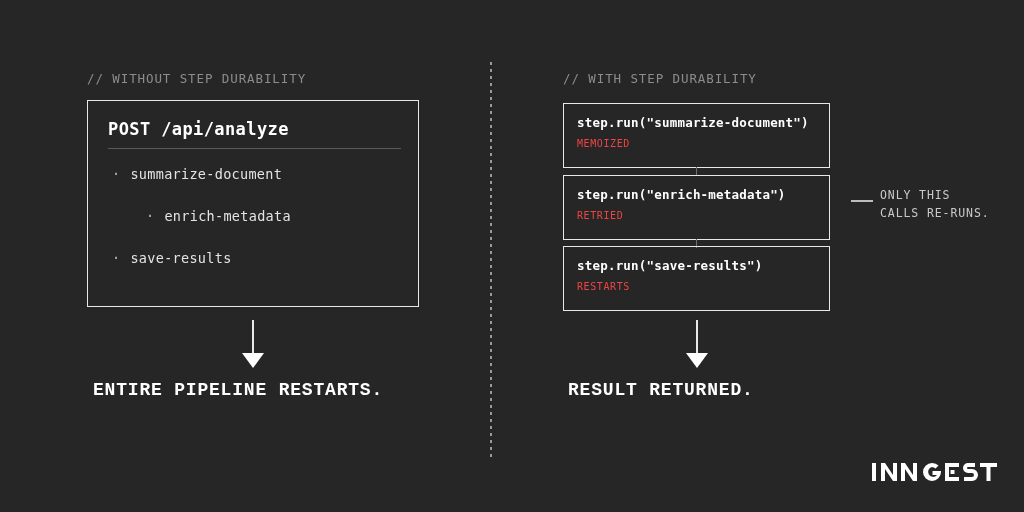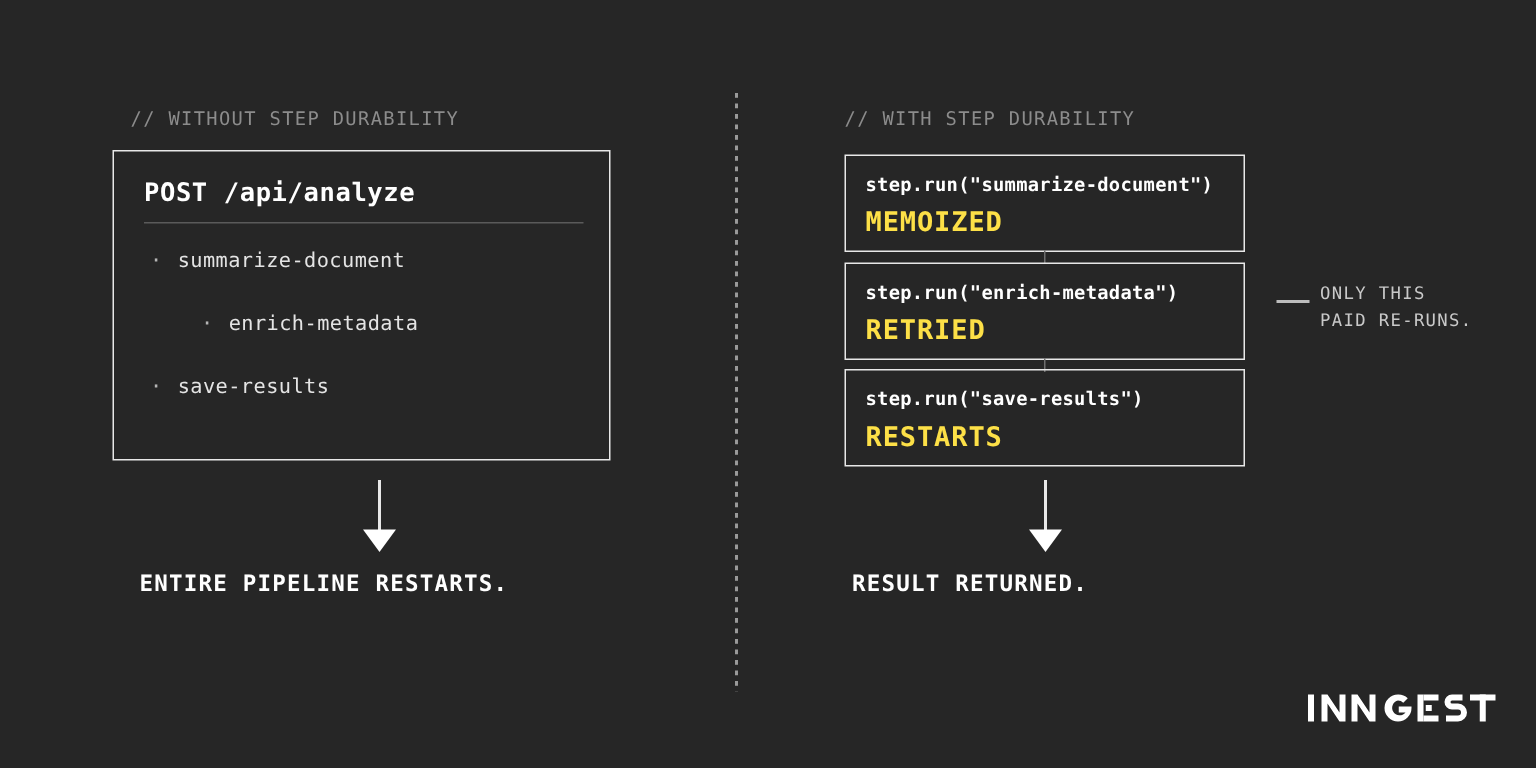--- a/index.html
+++ b/index.html
@@ -41,21 +41,21 @@
     width: 2px;
     height: 399px;
     background-image: linear-gradient(to bottom, #9a9a9a 0 3px, rgba(0,0,0,0) 3px 7px);
     background-size: 2px 7px;
     background-repeat: repeat-y;
   }
 
   
   #monolith-box {
     position: absolute;
-    left: 75px;
+    left: 87px;
     top: 100px;
     width: 332px;
     height: 207px;
     border: 1.5px solid #e8e8e8;
     box-sizing: border-box;
   }
   #monolith-title {
     position: absolute;
     left: 20px;
     top: 18px;
@@ -109,25 +109,24 @@
     font-size: 12.5px;
     font-weight: bold;
     color: #ffffff;
     letter-spacing: 0.2px;
     white-space: nowrap;
   }
   .step-status {
     position: absolute;
     left: 13px;
     top: 34px;
-    font-size: 18px;
-    color: #fde047;
+    font-size: 10px;
+    color: #ef4444;
     letter-spacing: 0.6px;
     white-space: nowrap;
-    font-weight: bold;
   }
   .step-connector {
     position: absolute;
     left: 696px;
     width: 1px;
     height: 9px;
     background: #6e6e6e;
   }
   #step-connector-0 { top: 167px; }
   #step-connector-1 { top: 239px; }
@@ -179,26 +178,27 @@
     border-top: 15px solid #ffffff;
   }
 
   
   .conclusion {
     position: absolute;
   }
   #conclusion-left  { left: 93px;  top: 380px; }
   #conclusion-right { left: 568px; top: 380px; }
   .conclusion-head {
-    font-size: 15px;
+    font-size: 18px;
     font-weight: bold;
     color: #ffffff;
     letter-spacing: 0.8px;
     white-space: nowrap;
     margin-bottom: 7px;
+    font-family: Liberation Mono, monospace;
   }
   .conclusion-sub {
     font-size: 12.5px;
     color: #bfbfbf;
     letter-spacing: 0.8px;
     white-space: nowrap;
   }
 
   
   #logo {
@@ -259,21 +259,21 @@
   <div id="step-connector-1" class="step-connector"></div>
 
   <div id="step-box-2" class="step-box">
     <div class="step-call">step.run("save-results")</div>
     <div class="step-status">RESTARTS</div>
   </div>
 
   <div id="callout-line"></div>
   <div id="callout-text">
     <div>ONLY THIS</div>
-    <div>PAID RE-RUNS.</div>
+    <div>CALLS RE-RUNS.</div>
   </div>
 
   <div id="arrow-right" class="arrow">
     <div class="stem"></div>
     <div class="head"></div>
   </div>
 
   <div id="conclusion-right" class="conclusion">
     <div class="conclusion-head">RESULT RETURNED.</div>
   </div>

